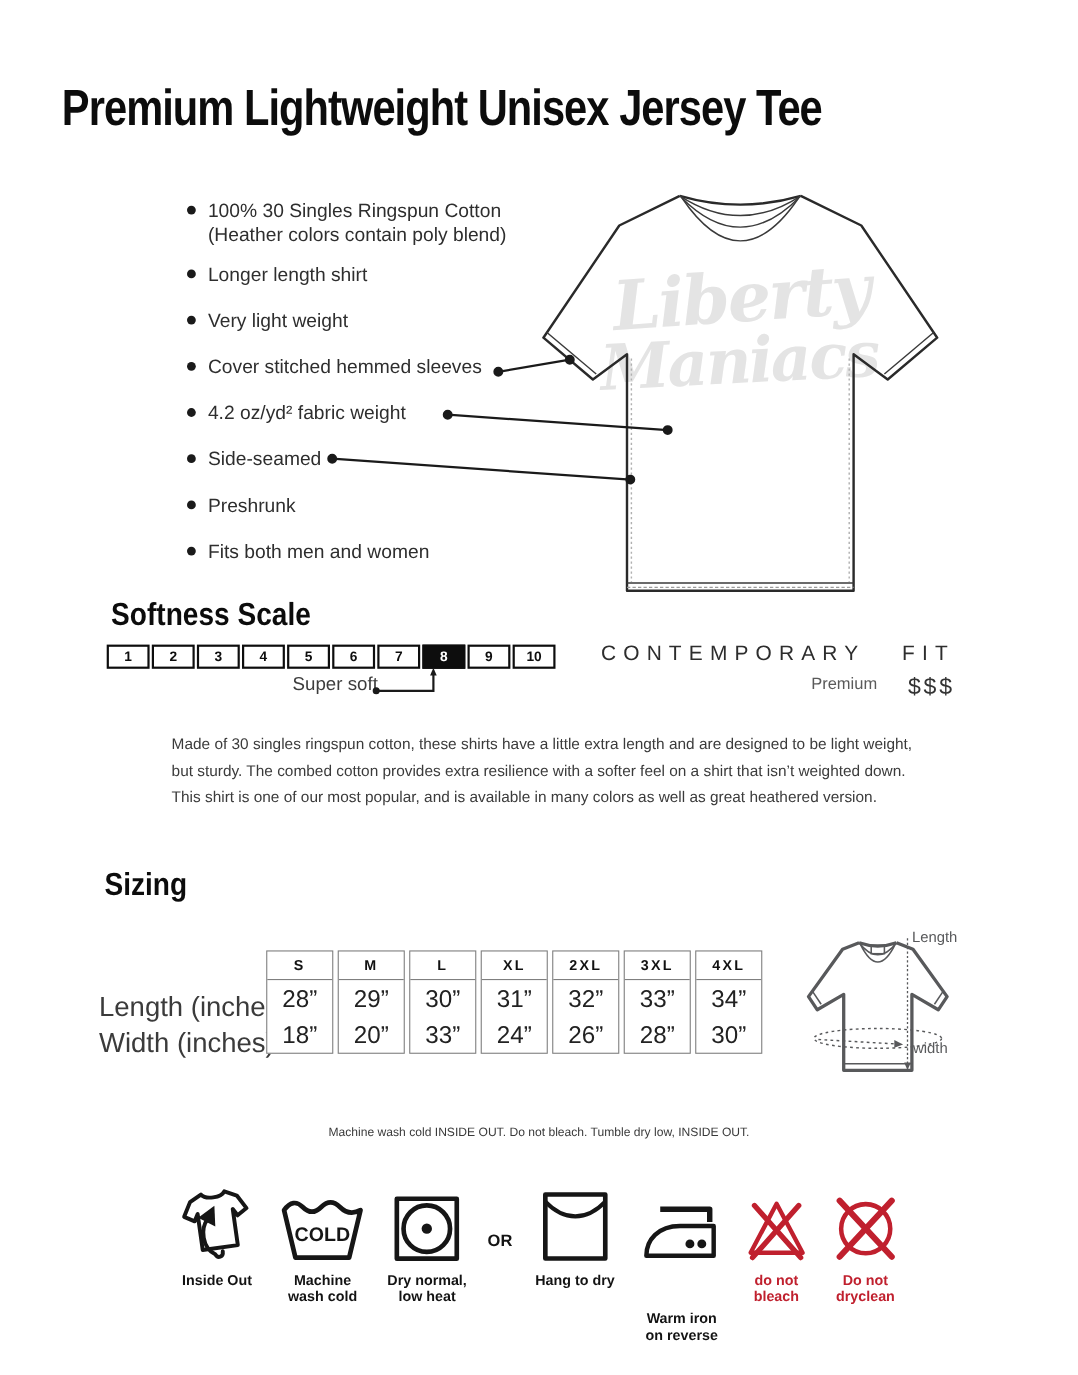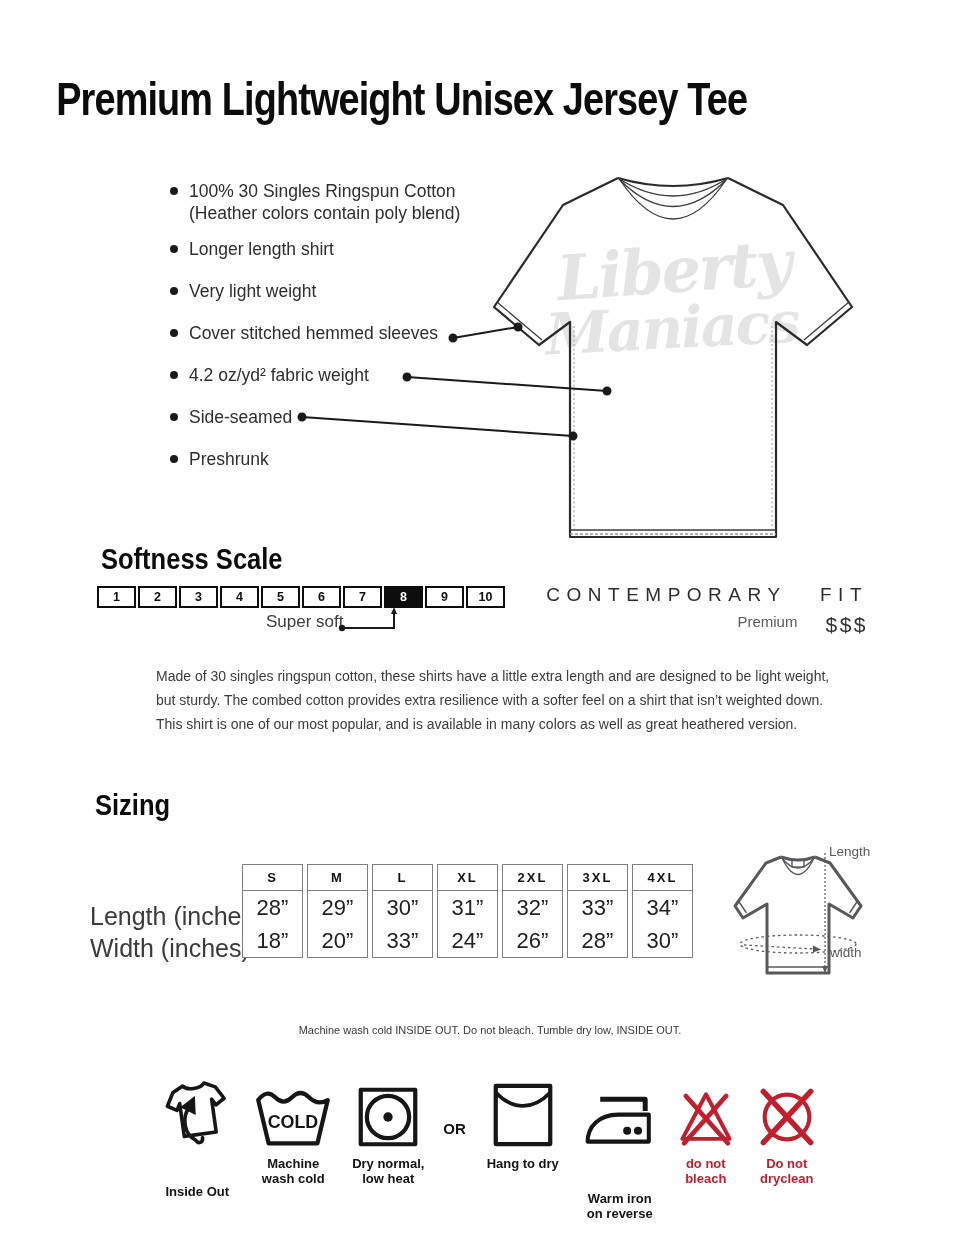--- a/index.html
+++ b/index.html
@@ -64,20 +64,21 @@
   </div>
 
   <ul class="features">
     <li>100% 30 Singles Ringspun Cotton (Heather colors contain poly blend)</li>
     <li>Longer length shirt</li>
     <li>Very light weight</li>
     <li>Cover stitched hemmed sleeves</li>
     <li>4.2 oz/yd² fabric weight</li>
     <li>Side-seamed</li>
     <li>Preshrunk</li>
+    <li>Fits both men and women</li>
   </ul>
 
   <svg class="abs" style="left:285px;top:160px;" width="600" height="410" viewBox="285 160 600 410">
 
     <g font-family="DejaVu Serif, serif" font-style="italic" font-weight="bold" fill="#e4e4e4">
       <text x="675" y="292" font-size="62" text-anchor="middle" letter-spacing="-2" transform="rotate(-4 675 292)">Liberty</text>
       <text x="673" y="348" font-size="57" text-anchor="middle" letter-spacing="-2" transform="rotate(-3 673 348)">Maniacs</text>
     </g>
 
     <g stroke="#2a2a2a" stroke-width="2.2" fill="none" stroke-linejoin="round">
@@ -208,21 +209,21 @@
     <g fill="#58595b" font-family="Liberation Sans, sans-serif" font-size="13.5">
       <text x="111" y="18">Length</text>
       <text x="112" y="119">width</text>
     </g>
   </svg>
 
   <div class="care-text">Machine wash cold INSIDE OUT. Do not bleach. Tumble dry low, INSIDE OUT.</div>
 
   <div class="care-row">
 
-    <div class="care-item" style="width:78px;gap:28px;">
+    <div class="care-item" style="width:78px;">
       <div class="ic">
           <svg width="68" height="72" viewBox="0 0 76 78">
         <g transform="rotate(-8 38 38)">
           <path d="M26,8 C30,14 46,14 50,8 L62,14 L70,28 L60,34 L56,27 L56,64 L20,64 L20,27 L16,34 L6,28 L14,14 Z" fill="none" stroke="#161616" stroke-width="4" stroke-linejoin="round"></path>
           <path d="M32,70 C20,62 20,42 30,33 M32,70 C34,75 40,74 40,68" fill="none" stroke="#161616" stroke-width="4" stroke-linecap="round"></path>
           <polygon points="38,21 20,31 36,42" fill="#161616"></polygon>
         </g>
       </svg>
         </div>
       <div class="lbl">Inside Out</div>

